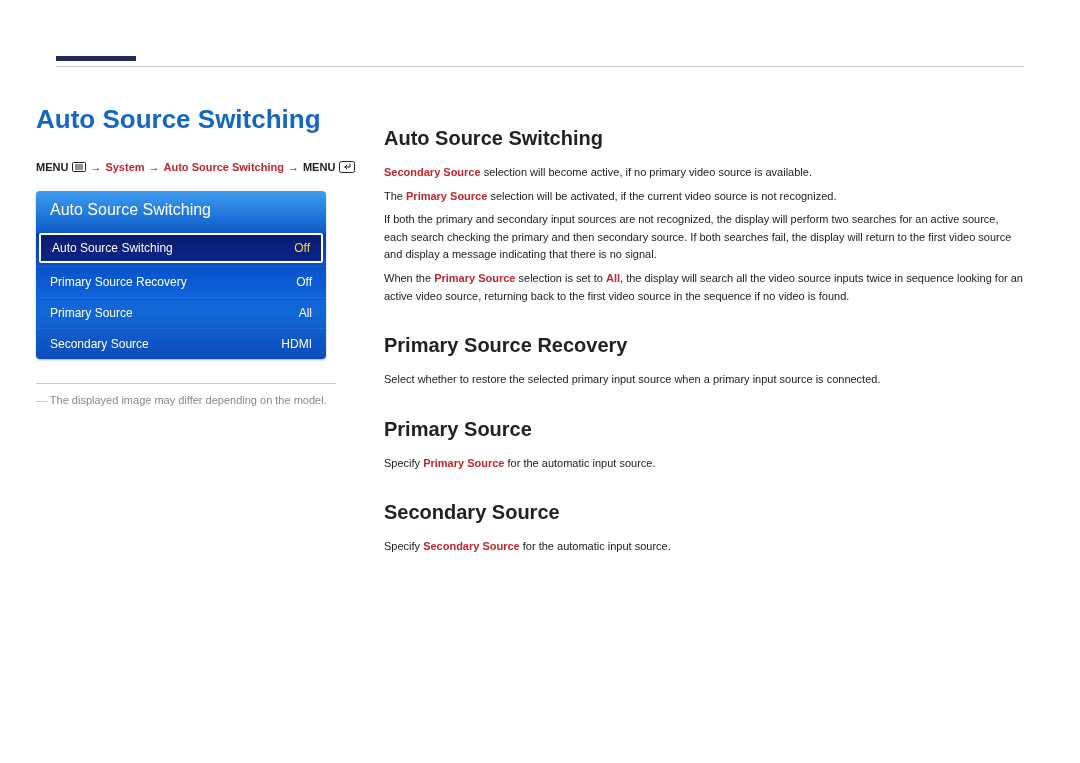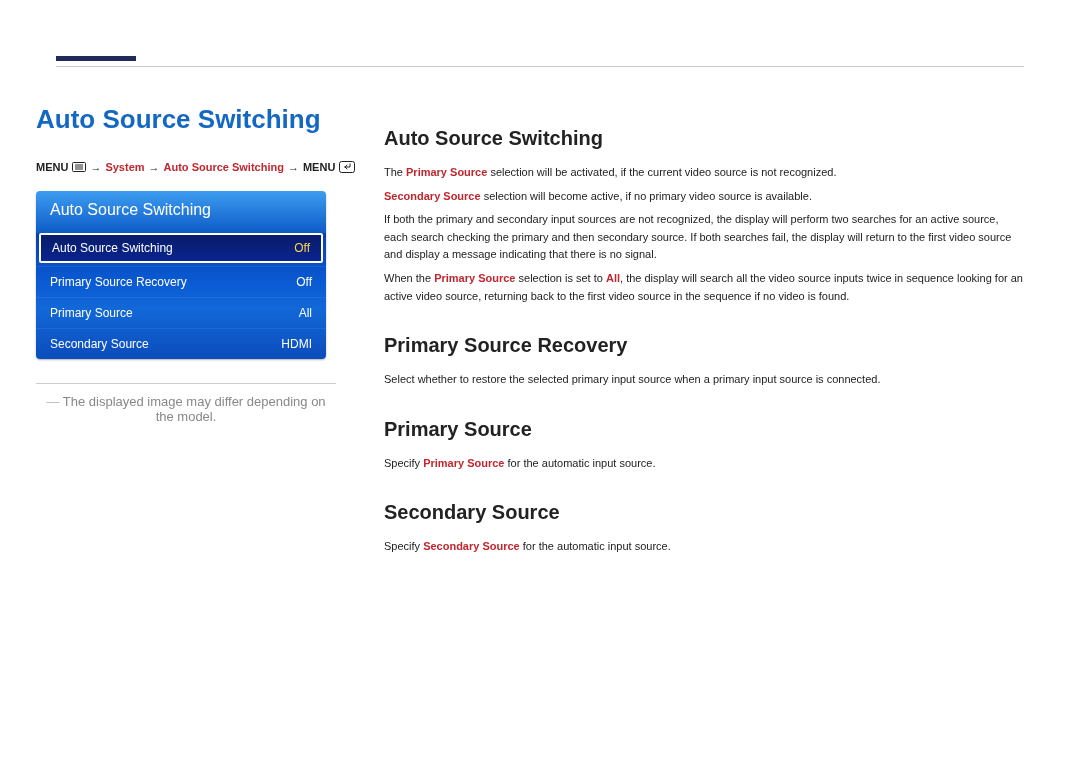--- a/index.html
+++ b/index.html
@@ -104,23 +104,22 @@
     border-radius: 2px;
     padding: 6px 11px;
   }
   .osd-row.selected .val { color: #ffd24a; }
   .left-divider {
     border-top: 1px solid #ccc;
     margin: 24px 0 10px 0;
     width: 300px;
   }
   .footnote {
-    font-size: 13px;
+    font-size: 11px;
     color: #888;
-    text-align: center;
   }
   .footnote::before {
     content: "― ";
     color: #bbb;
   }
   .right-col p {
     margin: 0 0 6px 0;
   }
   .right-col h2 {
     font-size: 20px;
@@ -198,24 +197,24 @@
       </div>
 
       <div class="left-divider"></div>
       <div class="footnote">The displayed image may differ depending on the model.</div>
     </div>
 
     <div class="right-col">
 
       <h2 class="first">Auto Source Switching</h2>
       <p>
+        <b class="accent">Secondary Source</b><span> selection will become active, if no primary video source is available.</span>
+      </p>
+      <p>
         <span>The </span><b class="accent">Primary Source</b><span> selection will be activated, if the current video source is not recognized.</span>
-      </p>
-      <p>
-        <b class="accent">Secondary Source</b><span> selection will become active, if no primary video source is available.</span>
       </p>
       <p>If both the primary and secondary input sources are not recognized, the display will perform two searches for an active source, each search checking the primary and then secondary source. If both searches fail, the display will return to the first video source and display a message indicating that there is no signal.</p>
       <p>
         <span>When the </span><b class="accent">Primary Source</b><span> selection is set to </span><b class="accent">All</b><span>, the display will search all the video source inputs twice in sequence looking for an active video source, returning back to the first video source in the sequence if no video is found.</span>
       </p>
 
       <h2>Primary Source Recovery</h2>
       <p>Select whether to restore the selected primary input source when a primary input source is connected.</p>
 
       <h2>Primary Source</h2>

